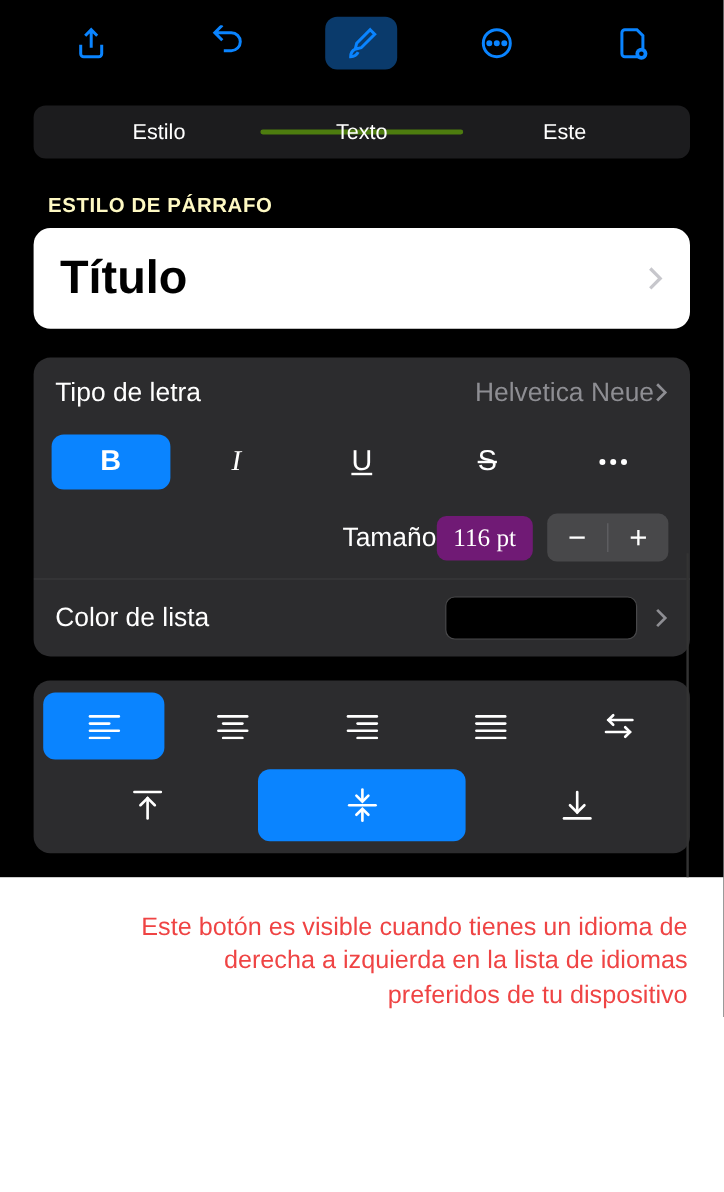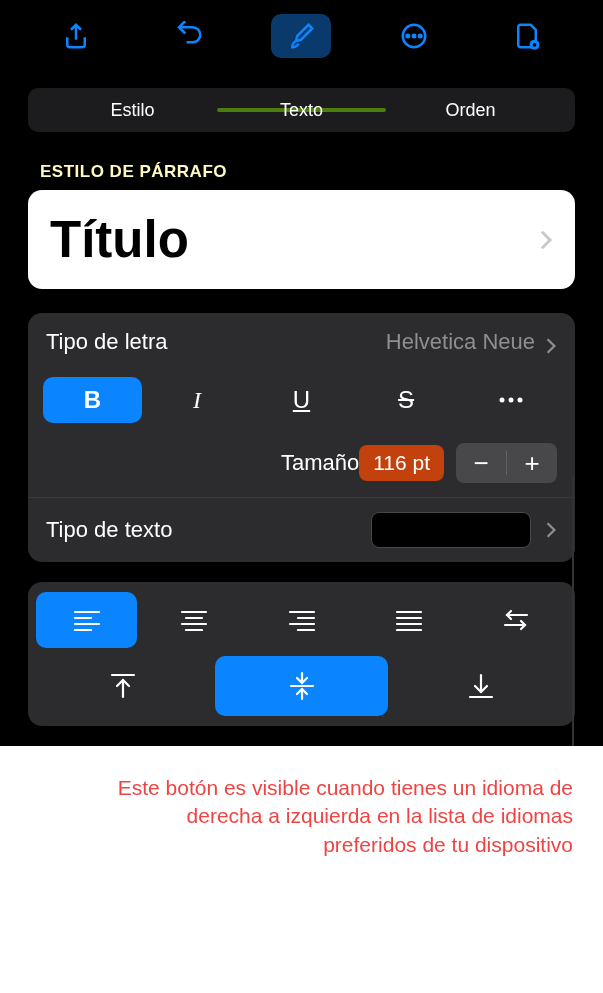--- a/index.html
+++ b/index.html
@@ -74,21 +74,21 @@
       background: #fff;
       margin: 8px 28px 0;
       border-radius: 14px;
       padding: 20px 22px;
       display: flex;
       align-items: center;
       justify-content: space-between;
       cursor: pointer;
     }
     .style-title {
-      font-size: 51px;
+      font-size: 39px;
       font-weight: 700;
       color: #000;
     }
     .chevron {
       color: #c7c7cc;
     }
     .config-card {
       background: #2c2c2e;
       margin: 24px 28px 0;
       border-radius: 14px;
@@ -102,22 +102,21 @@
       min-height: 58px;
     }
     .config-label {
       color: #fff;
       font-size: 22px;
     }
     .config-value {
       color: #8e8e93;
       font-size: 22px;
       display: flex;
-      align-items: flex-end;
-      gap: 10px;
+      align-items: center;
     }
     .style-btns {
       display: flex;
       padding: 6px 12px 10px;
       gap: 0;
     }
     .style-btn {
       flex: 1;
       height: 46px;
       display: flex;
@@ -132,25 +131,26 @@
     .style-btn.active {
       background: #0a84ff;
     }
     .size-row {
       display: flex;
       align-items: center;
       justify-content: flex-end;
       padding: 10px 18px 14px;
     }
     .size-value {
-      background: #c2410c;
+      background: #701a75;
       color: #fff;
       padding: 6px 14px;
       border-radius: 8px;
       font-size: 21px;
+      font-family: Liberation Serif, serif;
     }
     .stepper {
       display: flex;
       background: #48484a;
       border-radius: 8px;
       overflow: hidden;
       margin-left: 12px;
     }
     .stepper-btn {
       width: 50px;
@@ -273,21 +273,21 @@
         <path d="M7 3h8l4 4v12a2 2 0 01-2 2H7a2 2 0 01-2-2V5a2 2 0 012-2z"></path>
         <circle cx="18" cy="19" r="4" fill="#0a84ff" stroke="none"></circle>
         <circle cx="18" cy="19" r="1.5" fill="#000" stroke="none"></circle>
       </svg>
     </div>
   </div>
 
   <div class="segmented">
     <div class="seg-item">Estilo</div>
     <div class="seg-item active">Texto</div>
-    <div class="seg-item">Orden</div>
+    <div class="seg-item">Este</div>
   </div>
 
   <div class="section-label">ESTILO DE PÁRRAFO</div>
 
   <div class="style-card">
     <div class="style-title">Título</div>
     <svg class="chevron" width="14" height="22" viewBox="0 0 10 16" fill="none" stroke="#c7c7cc" stroke-width="2">
       <path d="M2 2l6 6-6 6"></path>
     </svg>
   </div>
@@ -323,21 +323,21 @@
         <div class="size-value">116 pt</div>
         <div class="stepper">
           <div class="stepper-btn">−</div>
           <div class="stepper-div"></div>
           <div class="stepper-btn">+</div>
         </div>
       </div>
     </div>
 
     <div class="color-row">
-      <div class="config-label">Tipo de texto</div>
+      <div class="config-label">Color de lista</div>
       <div style="display:flex;align-items:center;gap:14px">
         <div class="color-swatch"></div>
         <svg width="12" height="18" viewBox="0 0 10 16" fill="none" stroke="#8e8e93" stroke-width="2">
           <path d="M2 2l6 6-6 6"></path>
         </svg>
       </div>
     </div>
   </div>
 
   <div class="align-card">

